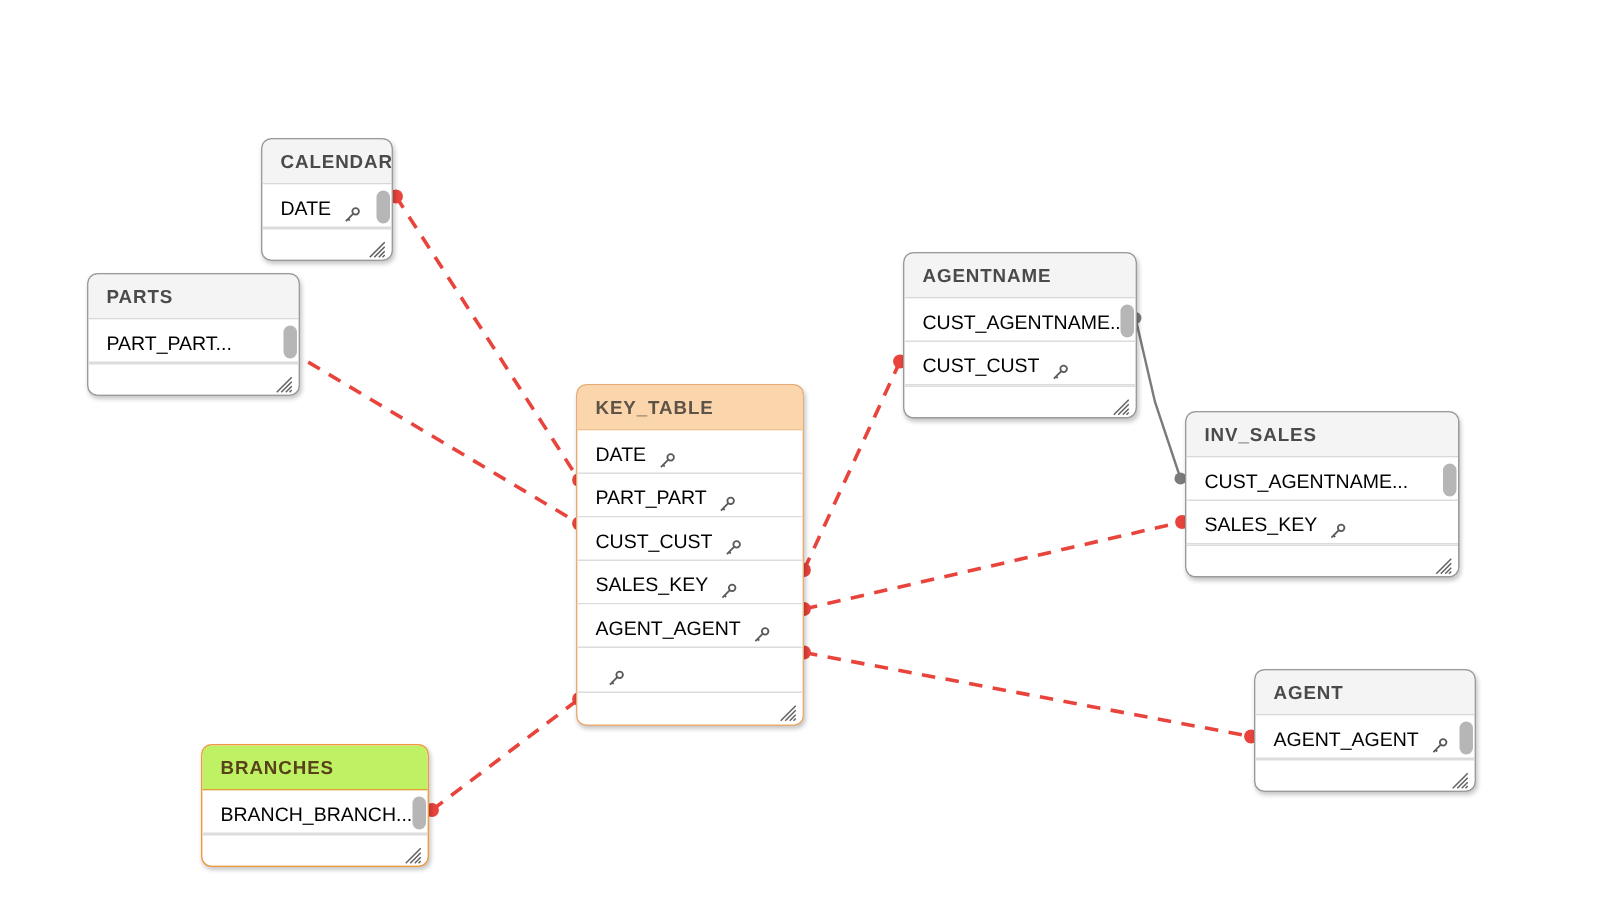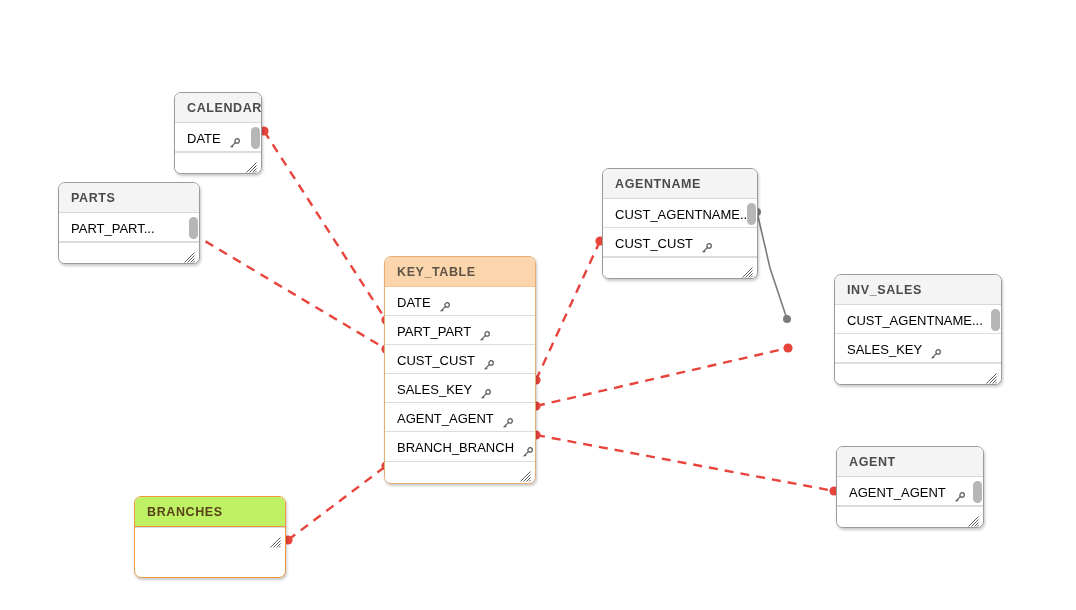--- a/index.html
+++ b/index.html
@@ -238,21 +238,21 @@
                   <path d="M5.0 11.0 L6.3 12.3"></path>
                 </g>
               </svg></span></div>
           <div class="field-row"><span class="field-name">AGENT_AGENT</span><span class="key-icon"><svg viewBox="0 0 16 16" width="13" height="13">
                 <g fill="none" stroke="#5a5a5a" stroke-width="1.5">
                   <circle cx="11.2" cy="4.8" r="2.7"></circle>
                   <path d="M9.3 6.7 L3.2 12.8"></path>
                   <path d="M5.0 11.0 L6.3 12.3"></path>
                 </g>
               </svg></span></div>
-          <div class="field-row"><span class="field-name">BRANCH_BRANCH</span><span class="key-icon"><svg viewBox="0 0 16 16" width="13" height="13">
+          <div class="field-row"><span class="key-icon"><svg viewBox="0 0 16 16" width="13" height="13">
                 <g fill="none" stroke="#5a5a5a" stroke-width="1.5">
                   <circle cx="11.2" cy="4.8" r="2.7"></circle>
                   <path d="M9.3 6.7 L3.2 12.8"></path>
                   <path d="M5.0 11.0 L6.3 12.3"></path>
                 </g>
               </svg></span></div>
         </div>
         <div class="node-footer">
           <span class="resize-grip"><svg viewBox="0 0 11 11" width="11" height="11">
               <g stroke="#5e5e5e" stroke-width="1">
@@ -281,21 +281,21 @@
           <span class="resize-grip"><svg viewBox="0 0 11 11" width="11" height="11">
               <g stroke="#5e5e5e" stroke-width="1">
                 <path d="M10.5 0.5 L0.5 10.5"></path>
                 <path d="M10.5 3.5 L3.5 10.5"></path>
                 <path d="M10.5 6.5 L6.5 10.5"></path>
                 <path d="M10.5 9.0 L9.0 10.5"></path>
               </g>
             </svg></span>
         </div>
       </div>
-      <div class="node" style="left: 790px; top: 274px; width: 168px; height: 111px; margin-left: 44px;">
+      <div class="node" style="left: 790px; top: 274px; width: 183px; height: 111px;">
         <div class="node-header">INV_SALES</div>
         <div class="node-body">
           <div class="field-row"><span class="field-name">CUST_AGENTNAME...</span></div>
           <div class="field-row"><span class="field-name">SALES_KEY</span><span class="key-icon"><svg viewBox="0 0 16 16" width="13" height="13">
                 <g fill="none" stroke="#5a5a5a" stroke-width="1.5">
                   <circle cx="11.2" cy="4.8" r="2.7"></circle>
                   <path d="M9.3 6.7 L3.2 12.8"></path>
                   <path d="M5.0 11.0 L6.3 12.3"></path>
                 </g>
               </svg></span></div>
@@ -330,20 +330,24 @@
                 <path d="M10.5 0.5 L0.5 10.5"></path>
                 <path d="M10.5 3.5 L3.5 10.5"></path>
                 <path d="M10.5 6.5 L6.5 10.5"></path>
                 <path d="M10.5 9.0 L9.0 10.5"></path>
               </g>
             </svg></span>
         </div>
       </div>
       <div class="node accent-strong" style="left: 134px; top: 496px; width: 152px; height: 82px;">
         <div class="node-header">BRANCHES</div>
+        <div class="node-body">
+          <div class="field-row"><span class="field-name">BRANCH_BRANCH...</span></div>
+          <div class="v-scroll"></div>
+        </div>
         <div class="node-footer">
           <span class="resize-grip"><svg viewBox="0 0 11 11" width="11" height="11">
               <g stroke="#5e5e5e" stroke-width="1">
                 <path d="M10.5 0.5 L0.5 10.5"></path>
                 <path d="M10.5 3.5 L3.5 10.5"></path>
                 <path d="M10.5 6.5 L6.5 10.5"></path>
                 <path d="M10.5 9.0 L9.0 10.5"></path>
               </g>
             </svg></span>
         </div>

